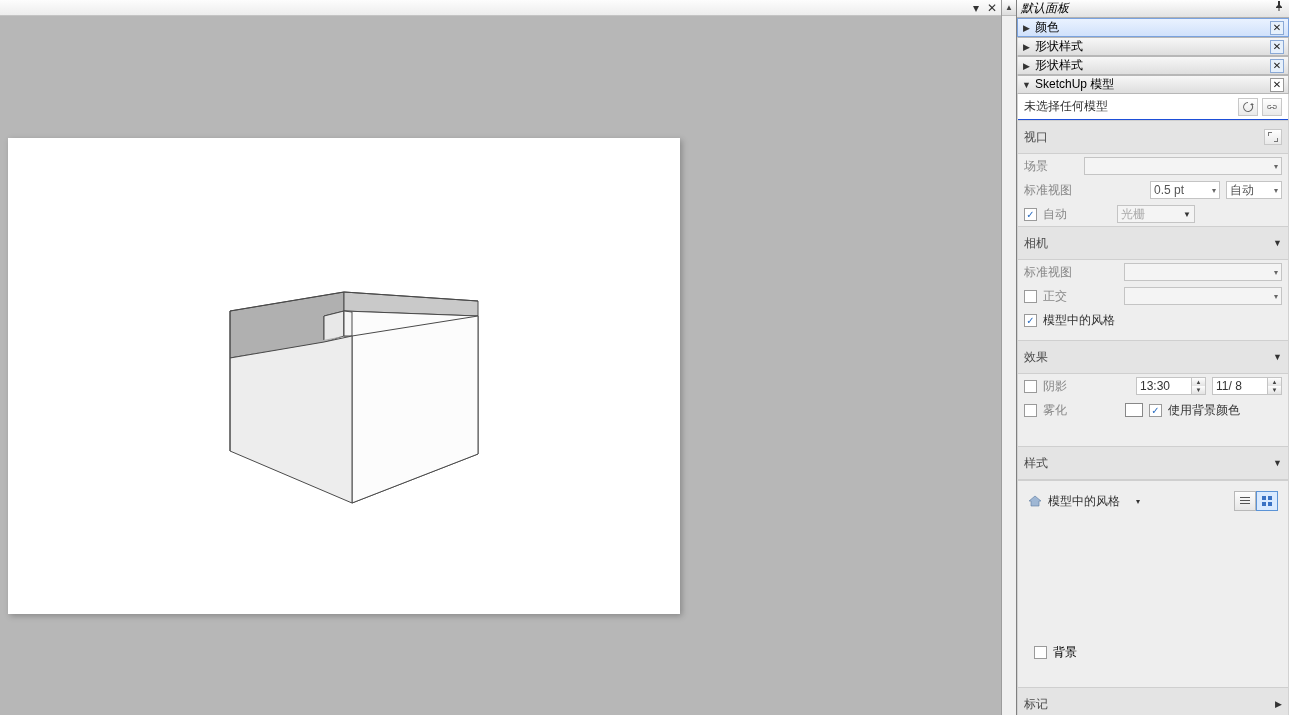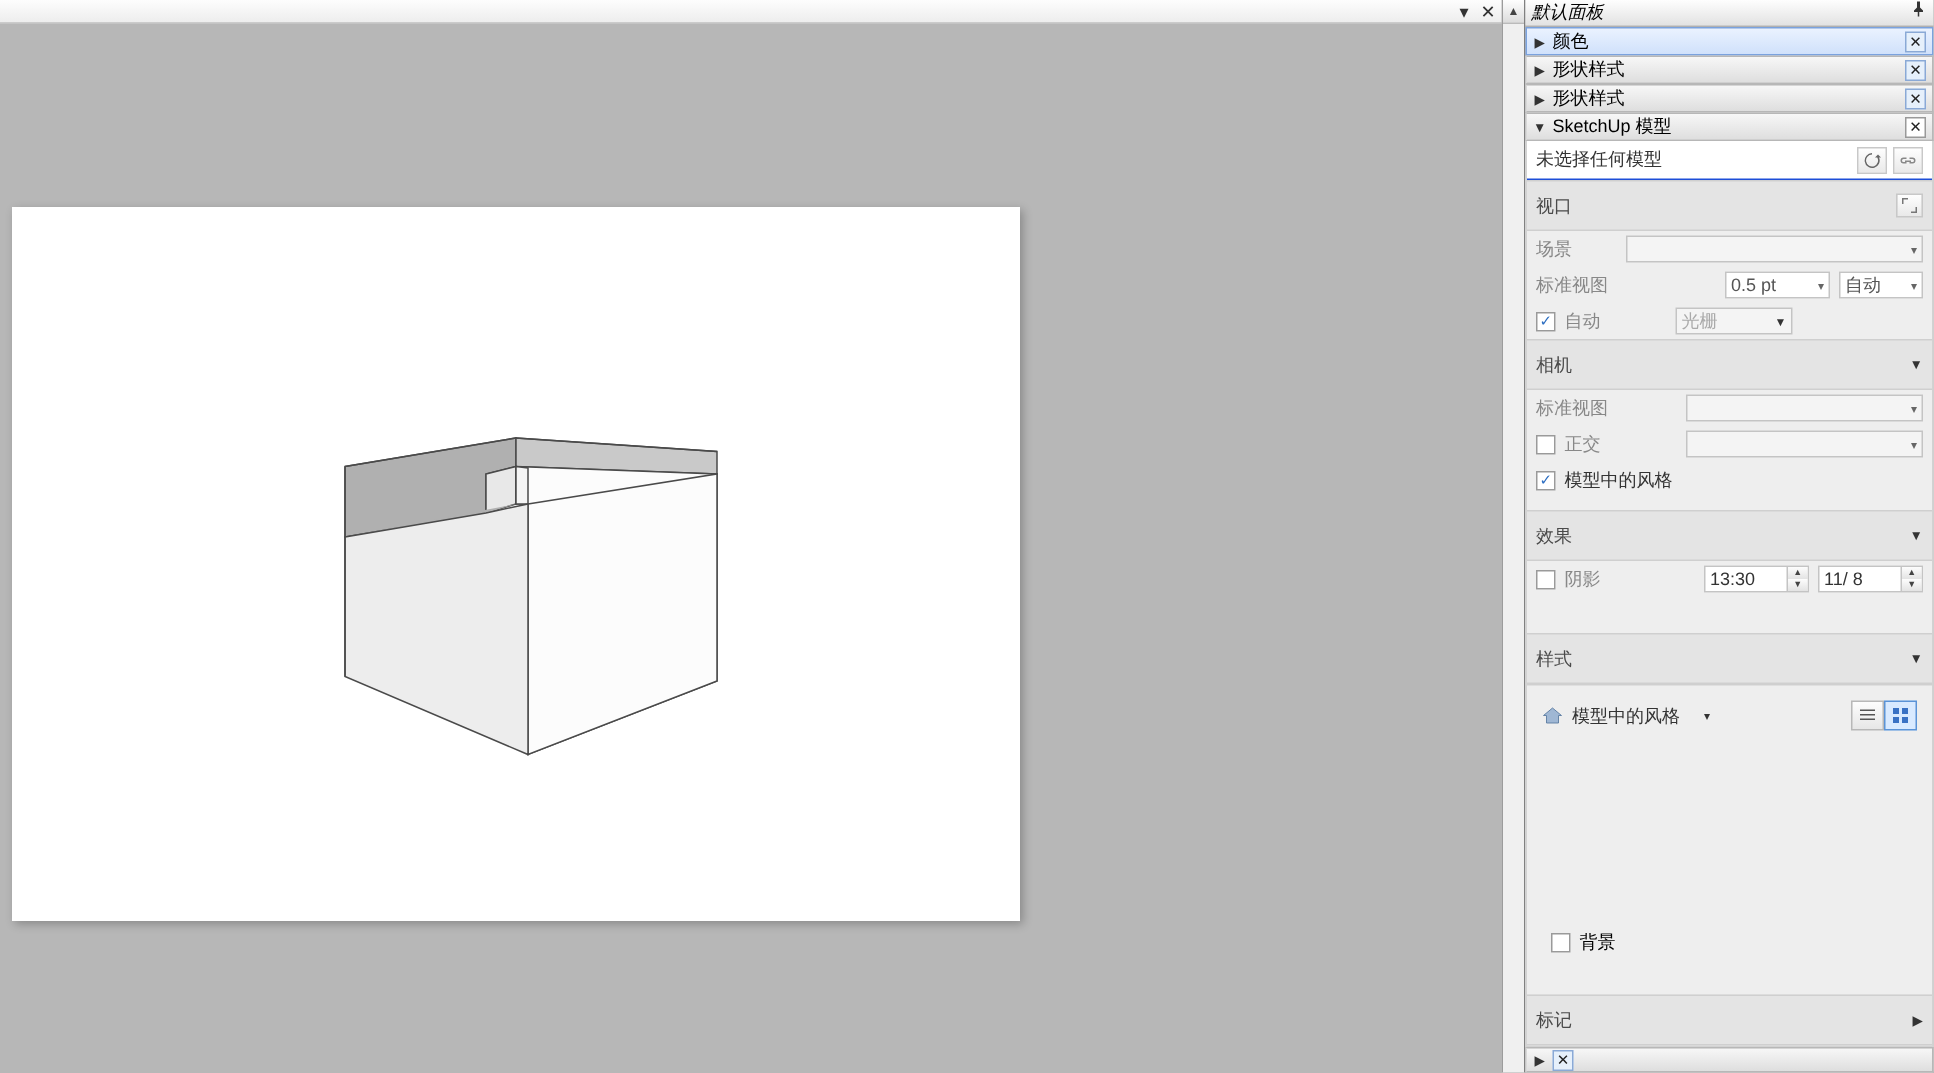--- a/index.html
+++ b/index.html
@@ -245,20 +245,28 @@
               <div>▼</div>
             </span>
         </div>
         <div class="spin">
           <span class="val">11/ 8</span>
           <span class="arrows">
               <div>▲</div>
               <div>▼</div>
             </span>
         </div>
+      </div>
+      <div class="form-row">
+        <span class="chk"></span>
+        <span class="lbl">雾化</span>
+        <span style="width:16px"></span>
+        <span class="swatch"></span>
+        <span class="chk checked"></span>
+        <span class="lbl dark" style="min-width:auto">使用背景颜色</span>
       </div>
       <div style="height:24px"></div>
 
       <div class="sub-head">
         <span>样式</span>
         <span class="spacer"></span>
           <span class="tri">▼</span>
       </div>
       <div class="style-area">
         <div class="style-line">

